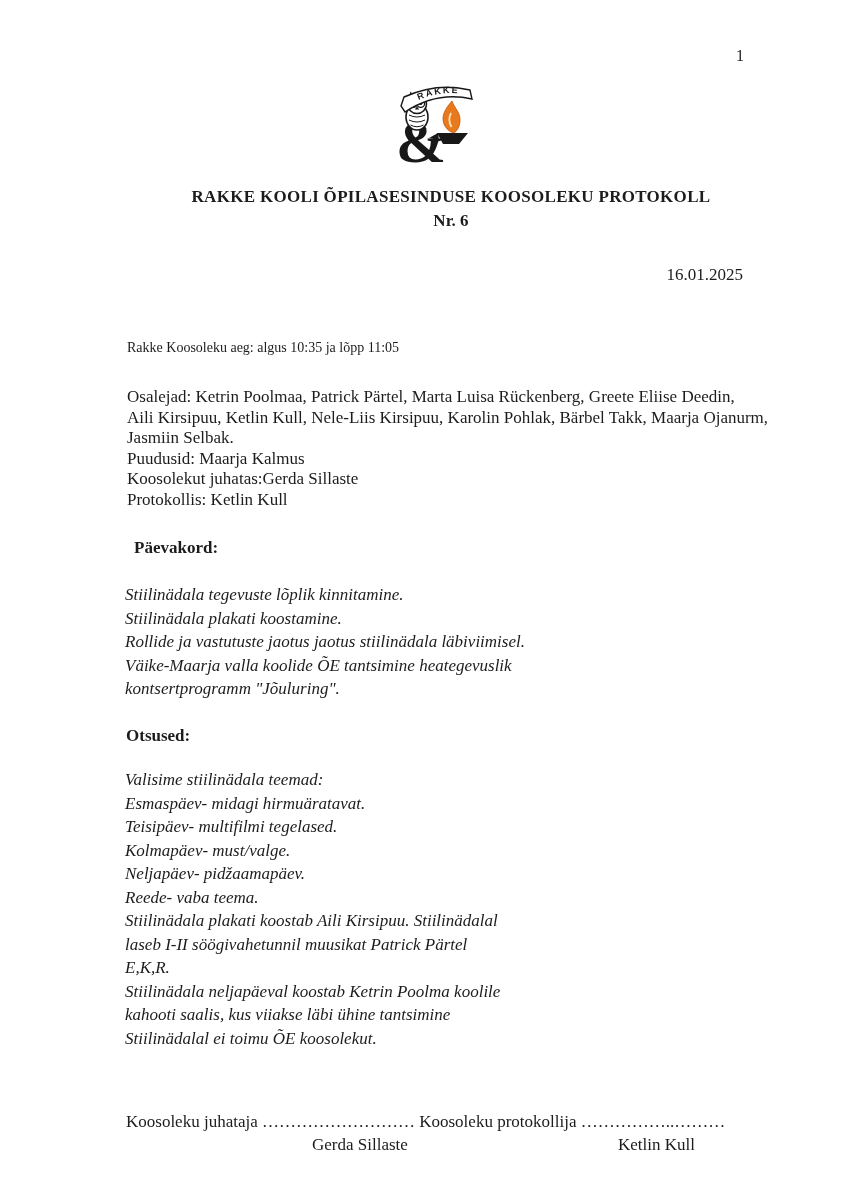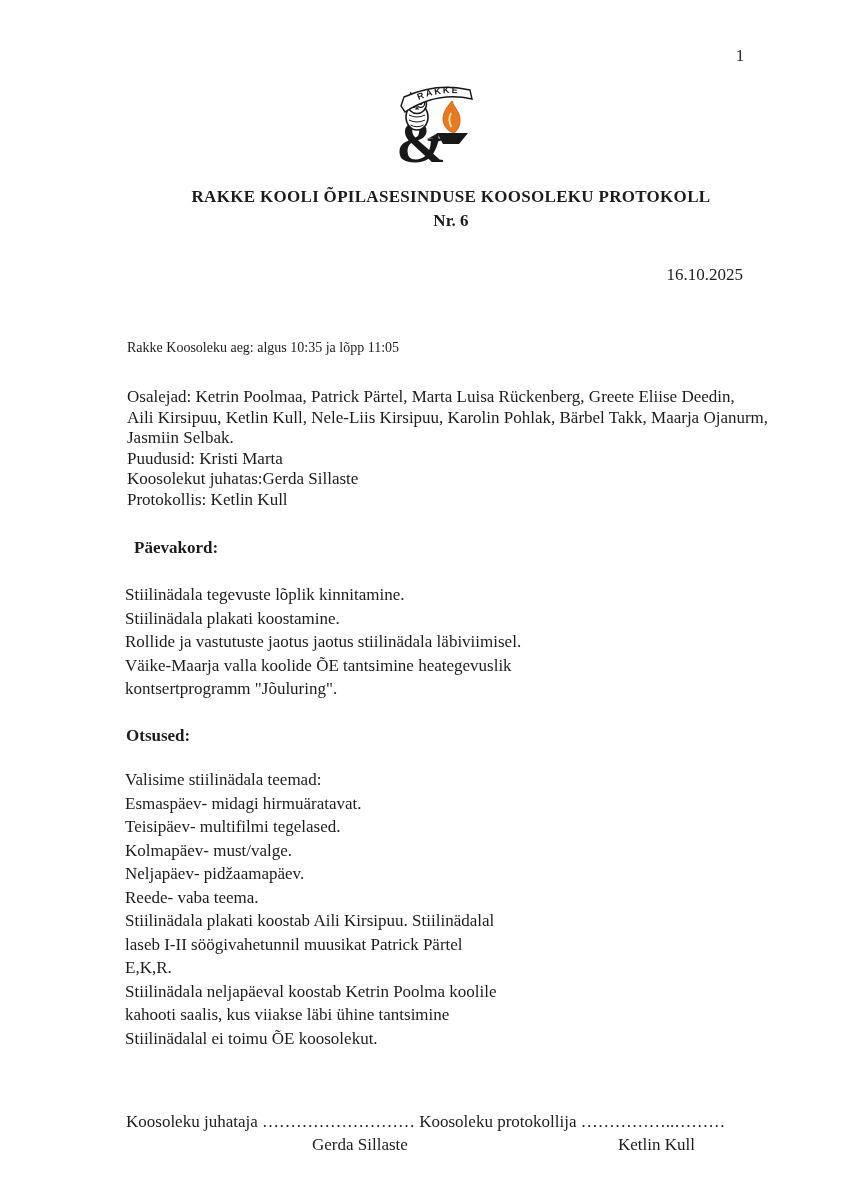--- a/index.html
+++ b/index.html
@@ -72,20 +72,21 @@
     font-size: 17px;
     font-weight: bold;
   }
   .agenda-heading { top: 538px; margin-left: 8px; }
   .decisions-heading { top: 726px; }
   .doc-list {
     position: absolute;
     left: 125px;
     font-size: 17px;
     line-height: 23.5px;
+    font-style: italic;
   }
   .agenda-list { top: 583px; }
   .decisions-list { top: 768px; }
   .footer {
     position: absolute;
     top: 1112px;
     left: 126px;
     width: 620px;
     font-size: 17px;
   }
@@ -137,29 +138,29 @@
         </text>
       </g>
     </svg>
   </div>
 
   <div class="title-block">
     <div class="title">RAKKE KOOLI ÕPILASESINDUSE KOOSOLEKU PROTOKOLL</div>
     <div class="subtitle">Nr. 6</div>
   </div>
 
-  <div class="date">16.10.2025</div>
+  <div class="date">16.01.2025</div>
 
   <div class="time-line">Rakke Koosoleku aeg: algus 10:35 ja lõpp 11:05</div>
 
   <div class="meta-block">
     <p><b>Osalejad:</b><span> Ketrin Poolmaa, Patrick Pärtel, Marta Luisa Rückenberg, Greete Eliise Deedin,</span></p>
     <p><span>Aili Kirsipuu, Ketlin Kull, Nele-Liis Kirsipuu, Karolin Pohlak, Bärbel Takk, Maarja Ojanurm,</span></p>
     <p><span>Jasmiin Selbak.</span></p>
-    <p><b>Puudusid:</b><span> Kristi Marta</span></p>
+    <p><b>Puudusid:</b><span> Maarja Kalmus</span></p>
     <p><b>Koosolekut juhatas:</b><span>Gerda Sillaste</span></p>
     <p><b>Protokollis:</b><span> Ketlin Kull</span></p>
   </div>
 
   <div class="section-heading agenda-heading">Päevakord:</div>
 
   <div class="doc-list agenda-list">
 
   <div class="doc-line">Stiilinädala tegevuste lõplik kinnitamine.</div>
       <div class="doc-line">Stiilinädala plakati koostamine.</div>

